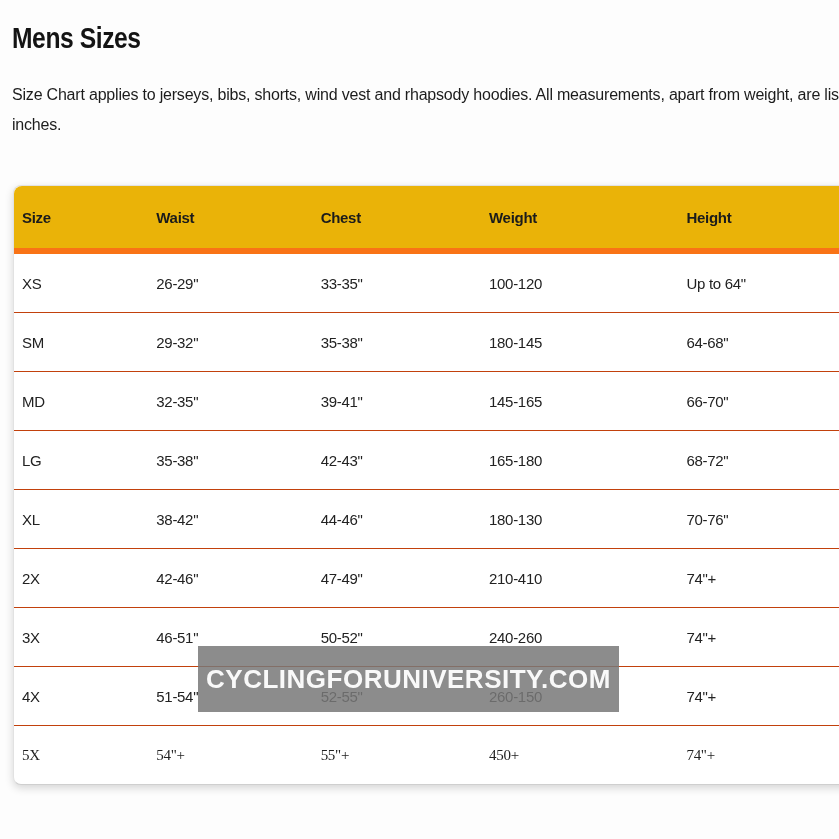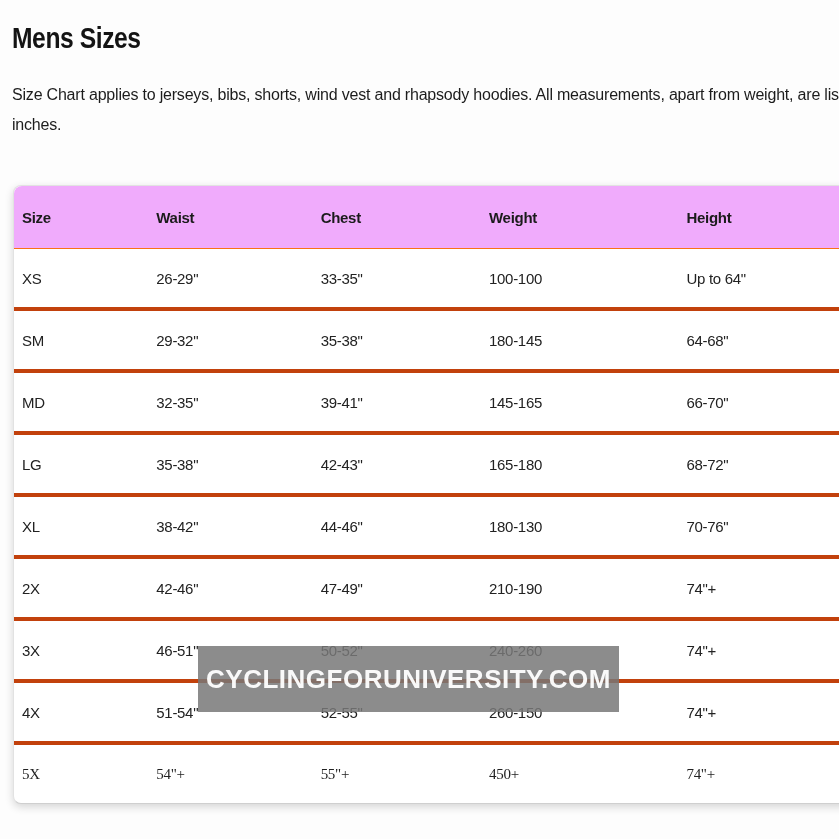--- a/index.html
+++ b/index.html
@@ -58,33 +58,33 @@
   }
   .size-table th {
     height: 62px;
     text-align: left;
     vertical-align: middle;
     padding: 0 0 0 8px;
     font-size: 15px;
     font-weight: bold;
     color: #1b1b1b;
     letter-spacing: -0.3px;
-    background: #f0abfc;
-    border-bottom: 1px solid #f97316;
+    background: #eab308;
+    border-bottom: 6px solid #f97316;
     border-radius: 8px 0 0 0;
   }
   .size-table th + th { border-radius: 0; margin-left: 24px; }
   .size-table td {
     height: 58px;
     vertical-align: middle;
     padding: 0 0 0 8px;
     font-size: 15px;
     color: #222222;
     letter-spacing: -0.3px;
-    border-bottom: 4px solid #c2410c;
+    border-bottom: 1px solid #c2410c;
   }
   .size-table tr:last-child td { border-bottom: none; font-family: Liberation Serif, serif; }
   .watermark {
     position: absolute;
     left: 198px;
     top: 646px;
     width: 421px;
     height: 66px;
     display: flex;
     align-items: center;
@@ -120,21 +120,21 @@
             <th>Chest</th>
             <th>Weight</th>
             <th>Height</th>
           </tr>
       </thead>
       <tbody>
           <tr>
             <td>XS</td>
             <td>26-29"</td>
             <td>33-35"</td>
-            <td>100-100</td>
+            <td>100-120</td>
             <td>Up to 64"</td>
           </tr>
           <tr>
             <td>SM</td>
             <td>29-32"</td>
             <td>35-38"</td>
             <td>180-145</td>
             <td>64-68"</td>
           </tr>
           <tr>
@@ -155,21 +155,21 @@
             <td>XL</td>
             <td>38-42"</td>
             <td>44-46"</td>
             <td>180-130</td>
             <td>70-76"</td>
           </tr>
           <tr>
             <td>2X</td>
             <td>42-46"</td>
             <td>47-49"</td>
-            <td>210-190</td>
+            <td>210-410</td>
             <td>74"+</td>
           </tr>
           <tr>
             <td>3X</td>
             <td>46-51"</td>
             <td>50-52"</td>
             <td>240-260</td>
             <td>74"+</td>
           </tr>
           <tr>

